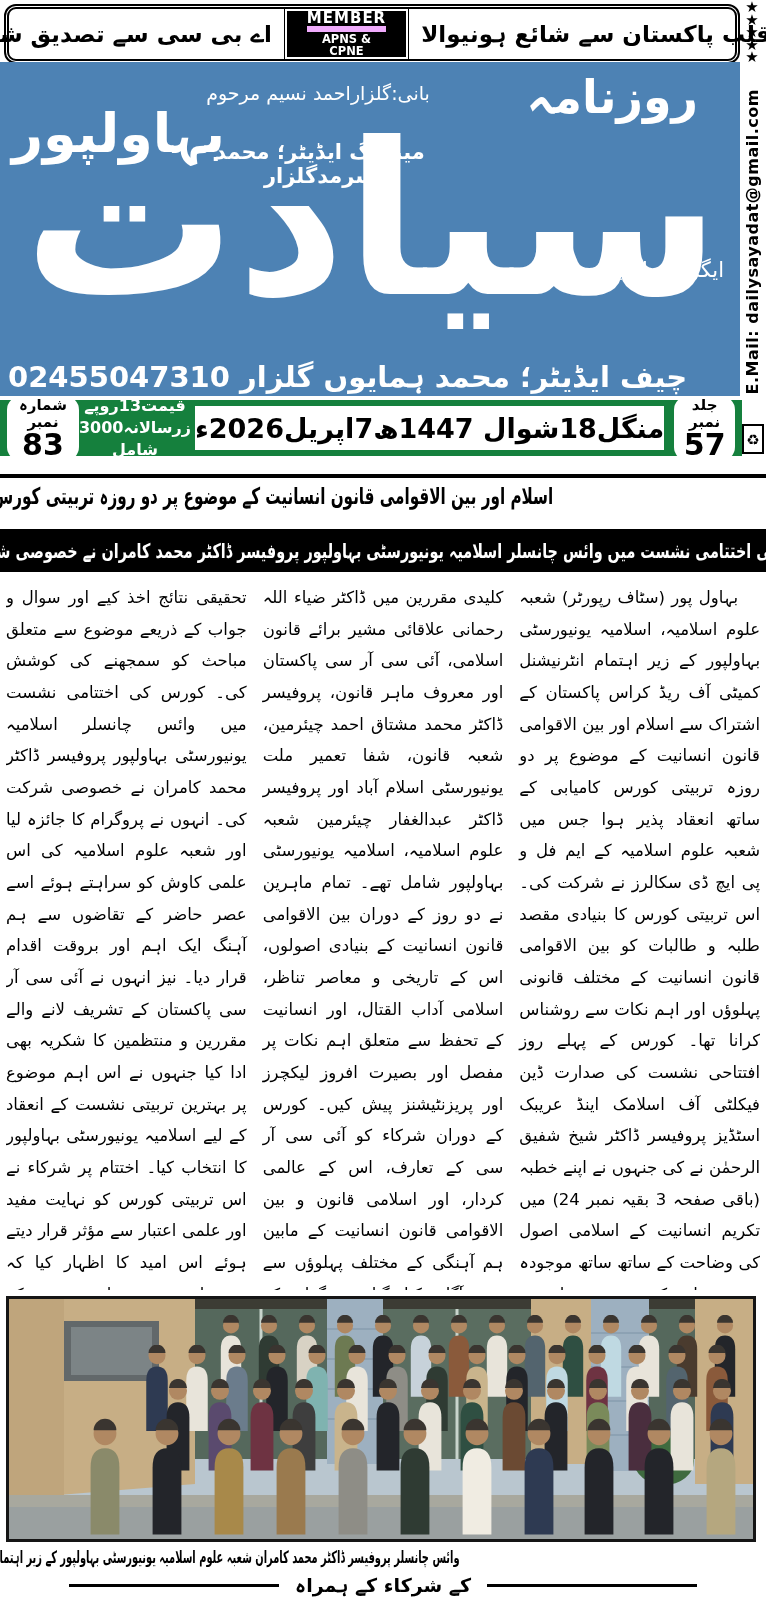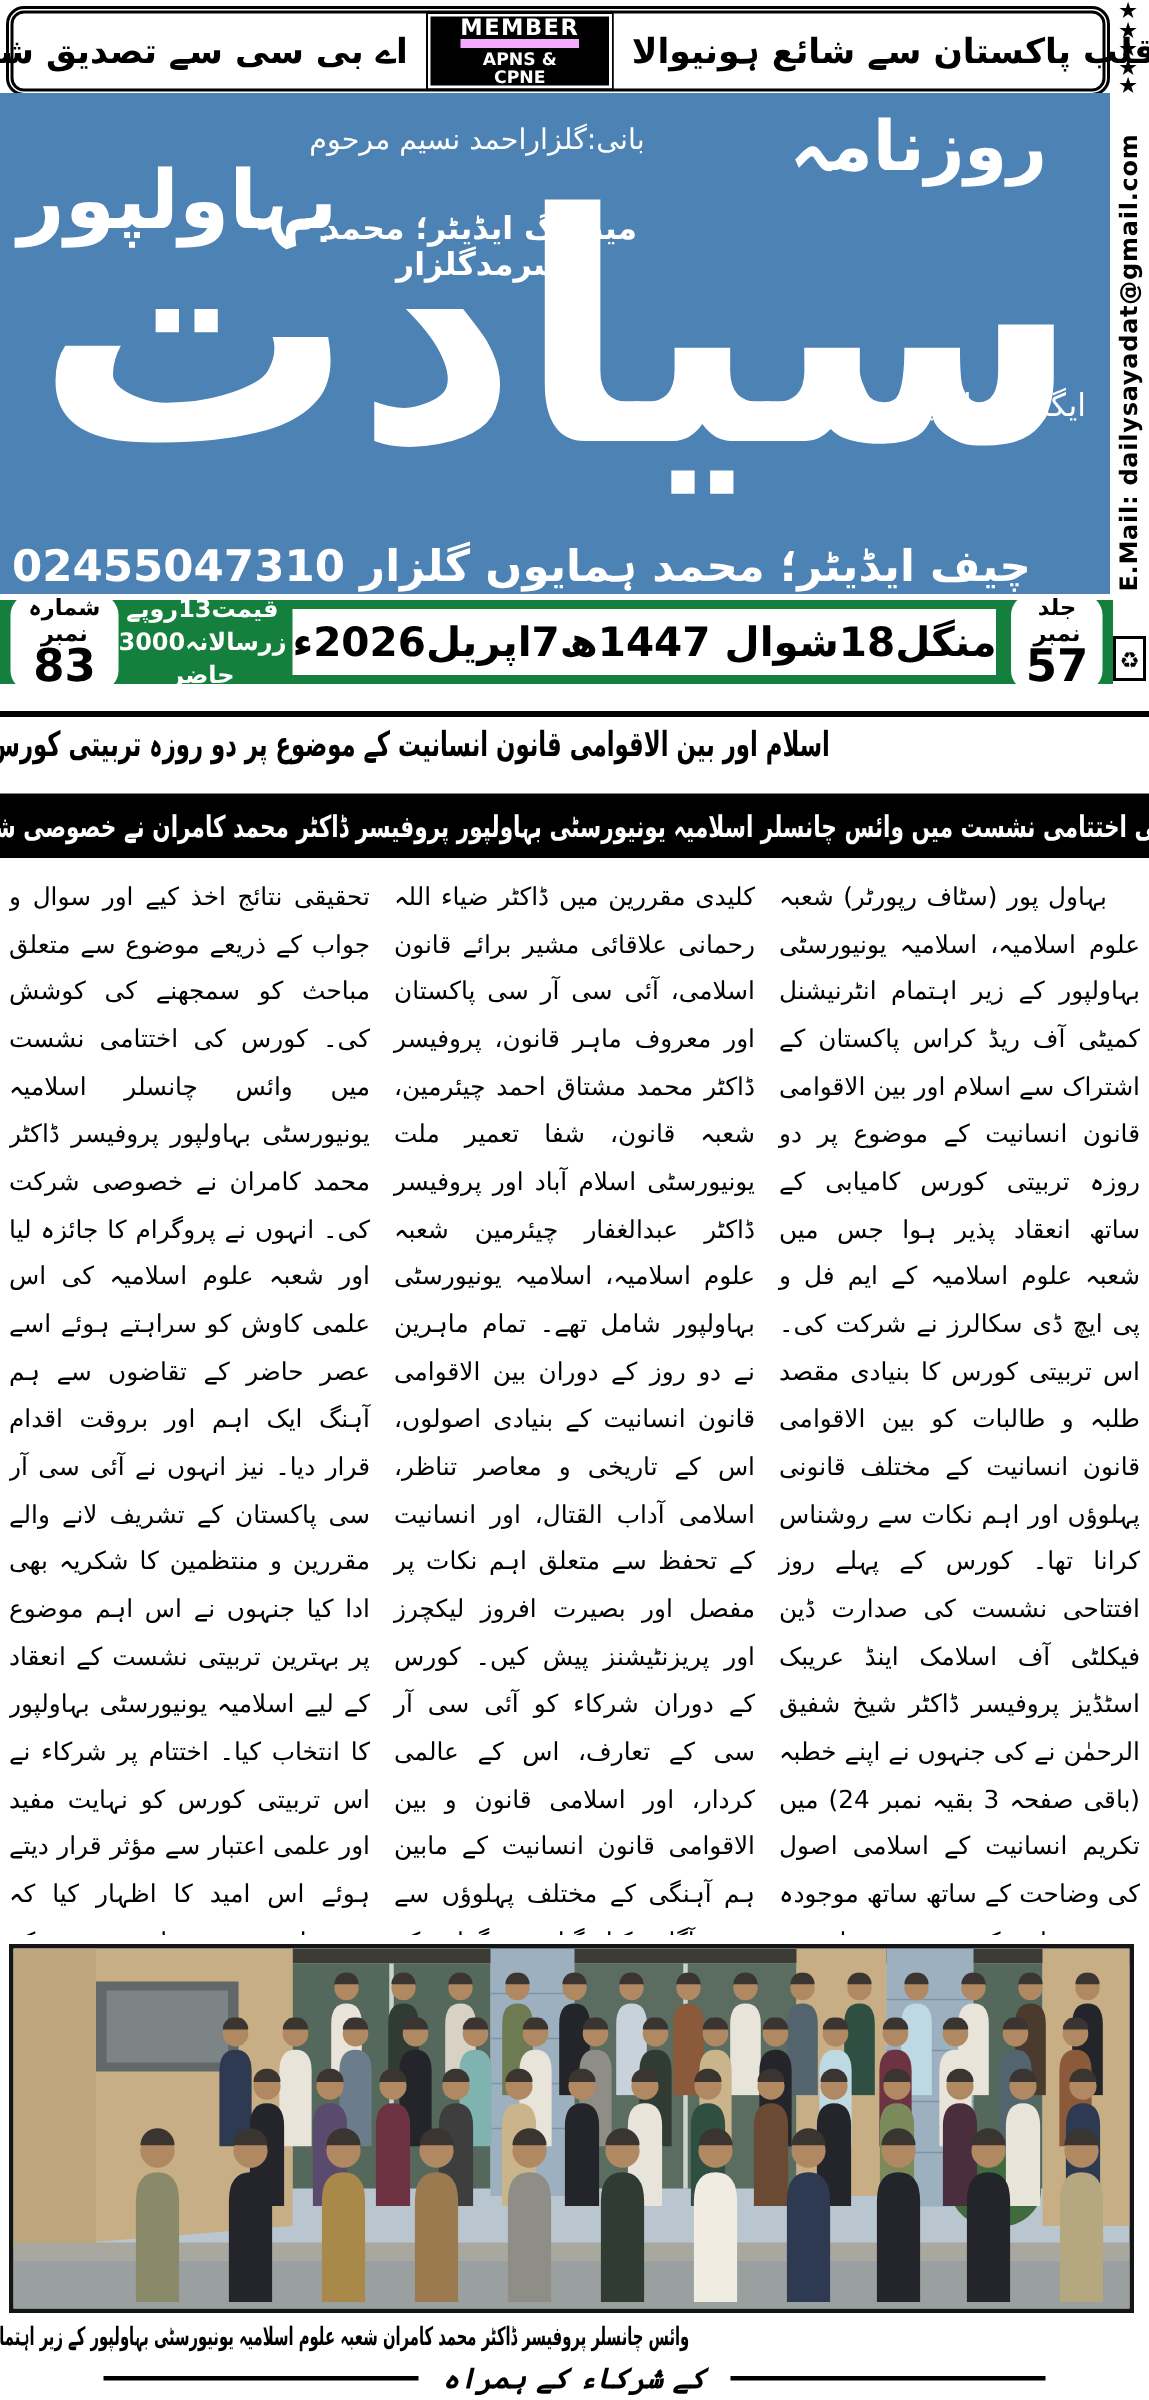--- a/index.html
+++ b/index.html
@@ -70,21 +70,21 @@
   
   .photo{position:absolute;left:6px;top:1296px;width:750px;height:246px;border:3px solid #151515;
     box-sizing:border-box;background:#b9c6cf;}
   .photo svg{display:block;width:100%;height:100%;}
 
   
   .cap1{position:absolute;left:0;top:1547px;width:766px;text-align:center;direction:rtl;}
   .cap1 .sq{display:inline-block;white-space:nowrap;font-size:17px;font-weight:bold;
     transform:scaleX(.58);transform-origin:50% 50%;}
   .cap2{position:absolute;left:0;top:1574px;width:766px;display:flex;align-items:center;
-    justify-content:center;gap:16px;direction:rtl;font-style:italic;}
+    justify-content:center;gap:16px;direction:rtl;}
   .cap2 .txt{font-size:19px;font-weight:bold;white-space:nowrap;}
   .cap-rule{height:3px;background:#000;width:210px;}
 </style>
 </head>
 <body>
 
 <div id="page">
 
   <div class="top-banner">
     <span class="banner-text">قلب پاکستان سے شائع ہونیوالا</span>
@@ -115,21 +115,21 @@
   </div>
   <div class="stamp">♻</div>
 
   <div class="date-bar">
     <div class="round-box issue-box">
       <div class="lbl">شمارہ نمبر</div>
       <div class="num">83</div>
     </div>
     <div class="price">
       <div>قیمت13روپے</div>
-      <div>زرسالانہ3000 حاضر</div>
+      <div>زرسالانہ3000 شامل</div>
     </div>
     <div class="date-box">منگل18شوال 1447ھ7اپریل2026ء</div>
     <div class="round-box volume-box">
       <div class="lbl">جلد نمبر</div>
       <div class="num">57</div>
     </div>
   </div>
 
   <div class="rule1"></div>
   <div class="headline">

